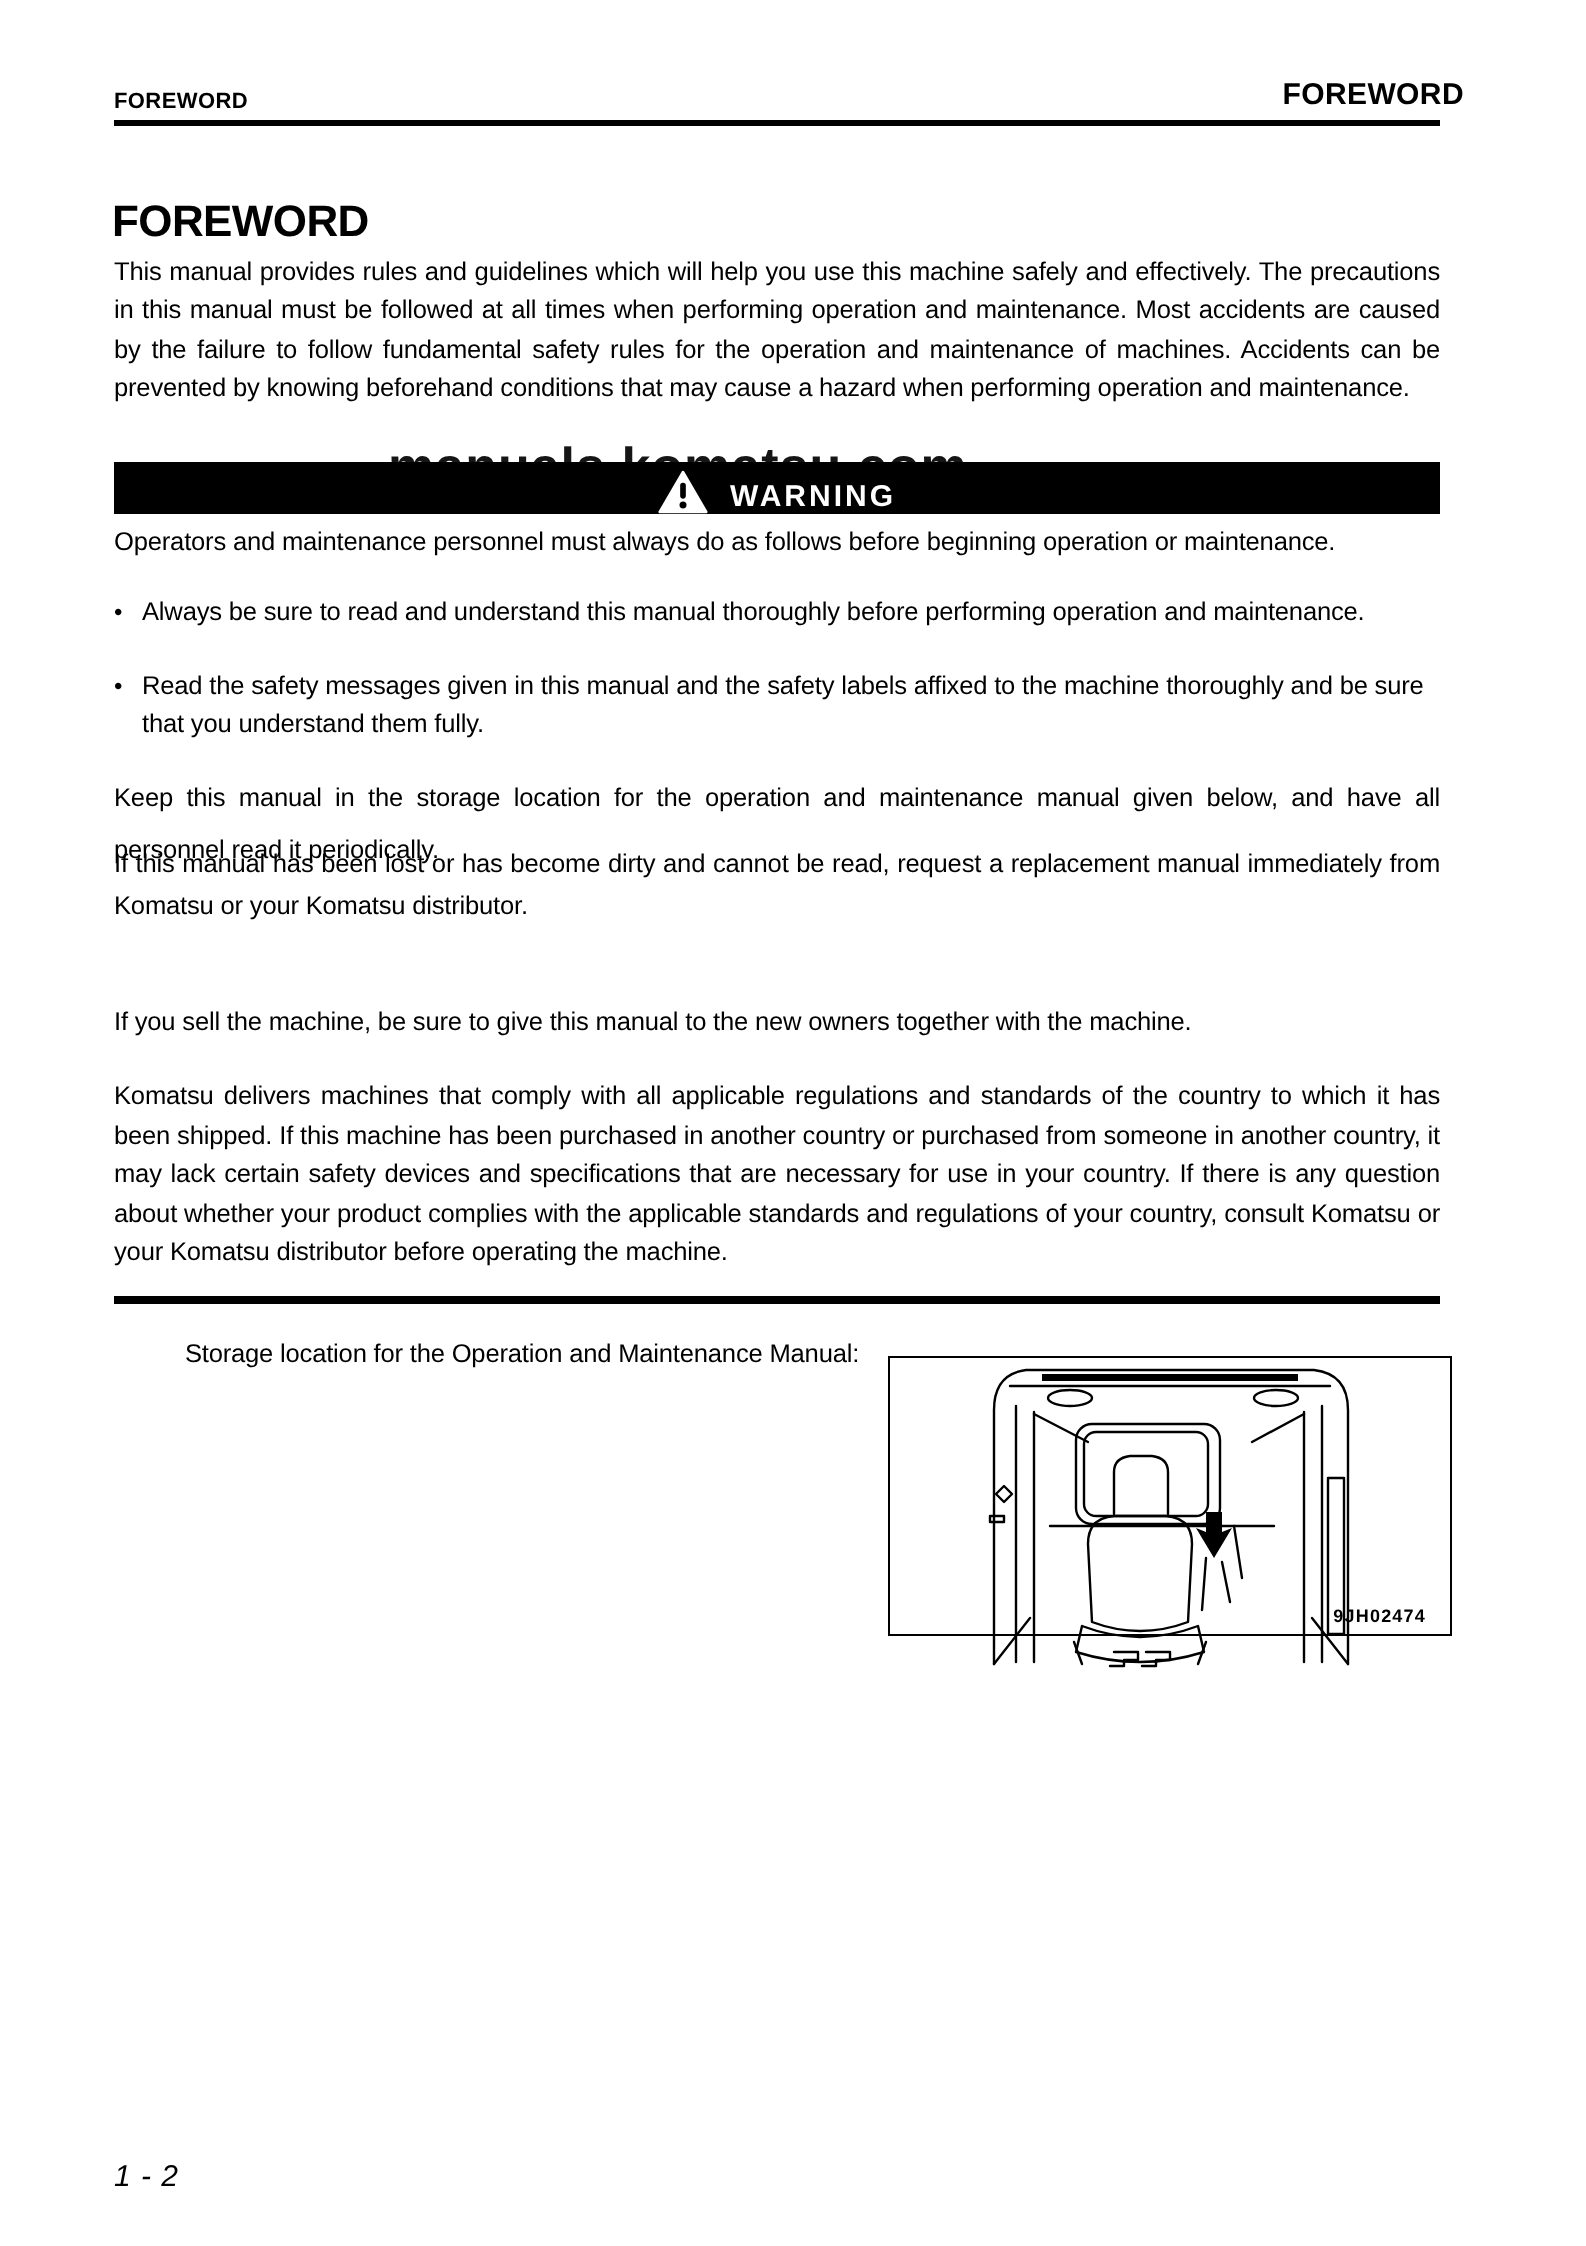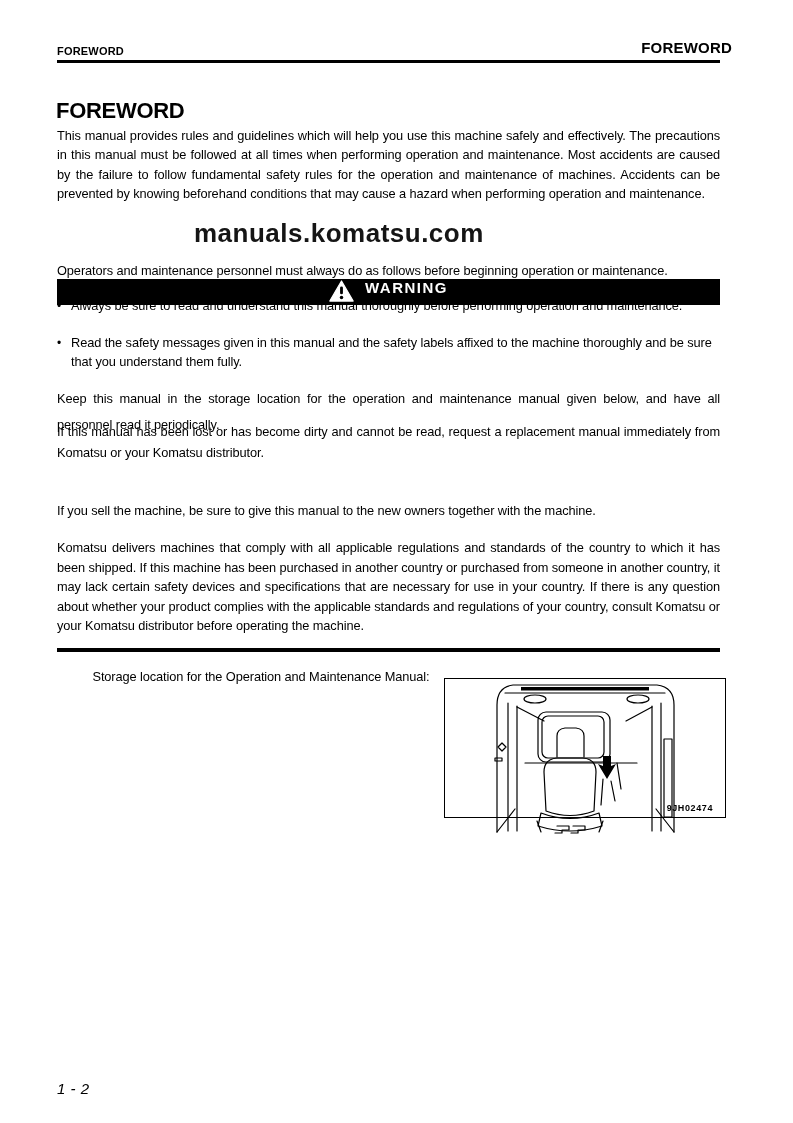--- a/index.html
+++ b/index.html
@@ -52,23 +52,22 @@
   .watermark {
     left: 194px; top: 218px;
     font-size: 26px; font-weight: bold; letter-spacing: 0.5px;
     color: #151515; z-index: 1; white-space: nowrap;
   }
 
   
   .warn-banner {
     left: 57px; top: 231px; width: 663px; height: 26px;
     background: #000000; z-index: 2;
-    display: flex; align-items: flex-start; justify-content: center;
+    display: flex; align-items: flex-end; justify-content: center;
     gap: 11px;
-    margin-top: 48px;
   }
   .warn-label {
     color: #ffffff; font-size: 15px; font-weight: bold;
     letter-spacing: 1.5px;
   }
   .warn-icon { display: inline-flex; margin-top: 1px; }
 
   .warn-note { left: 57px; top: 261px; width: 663px; }
 
   

